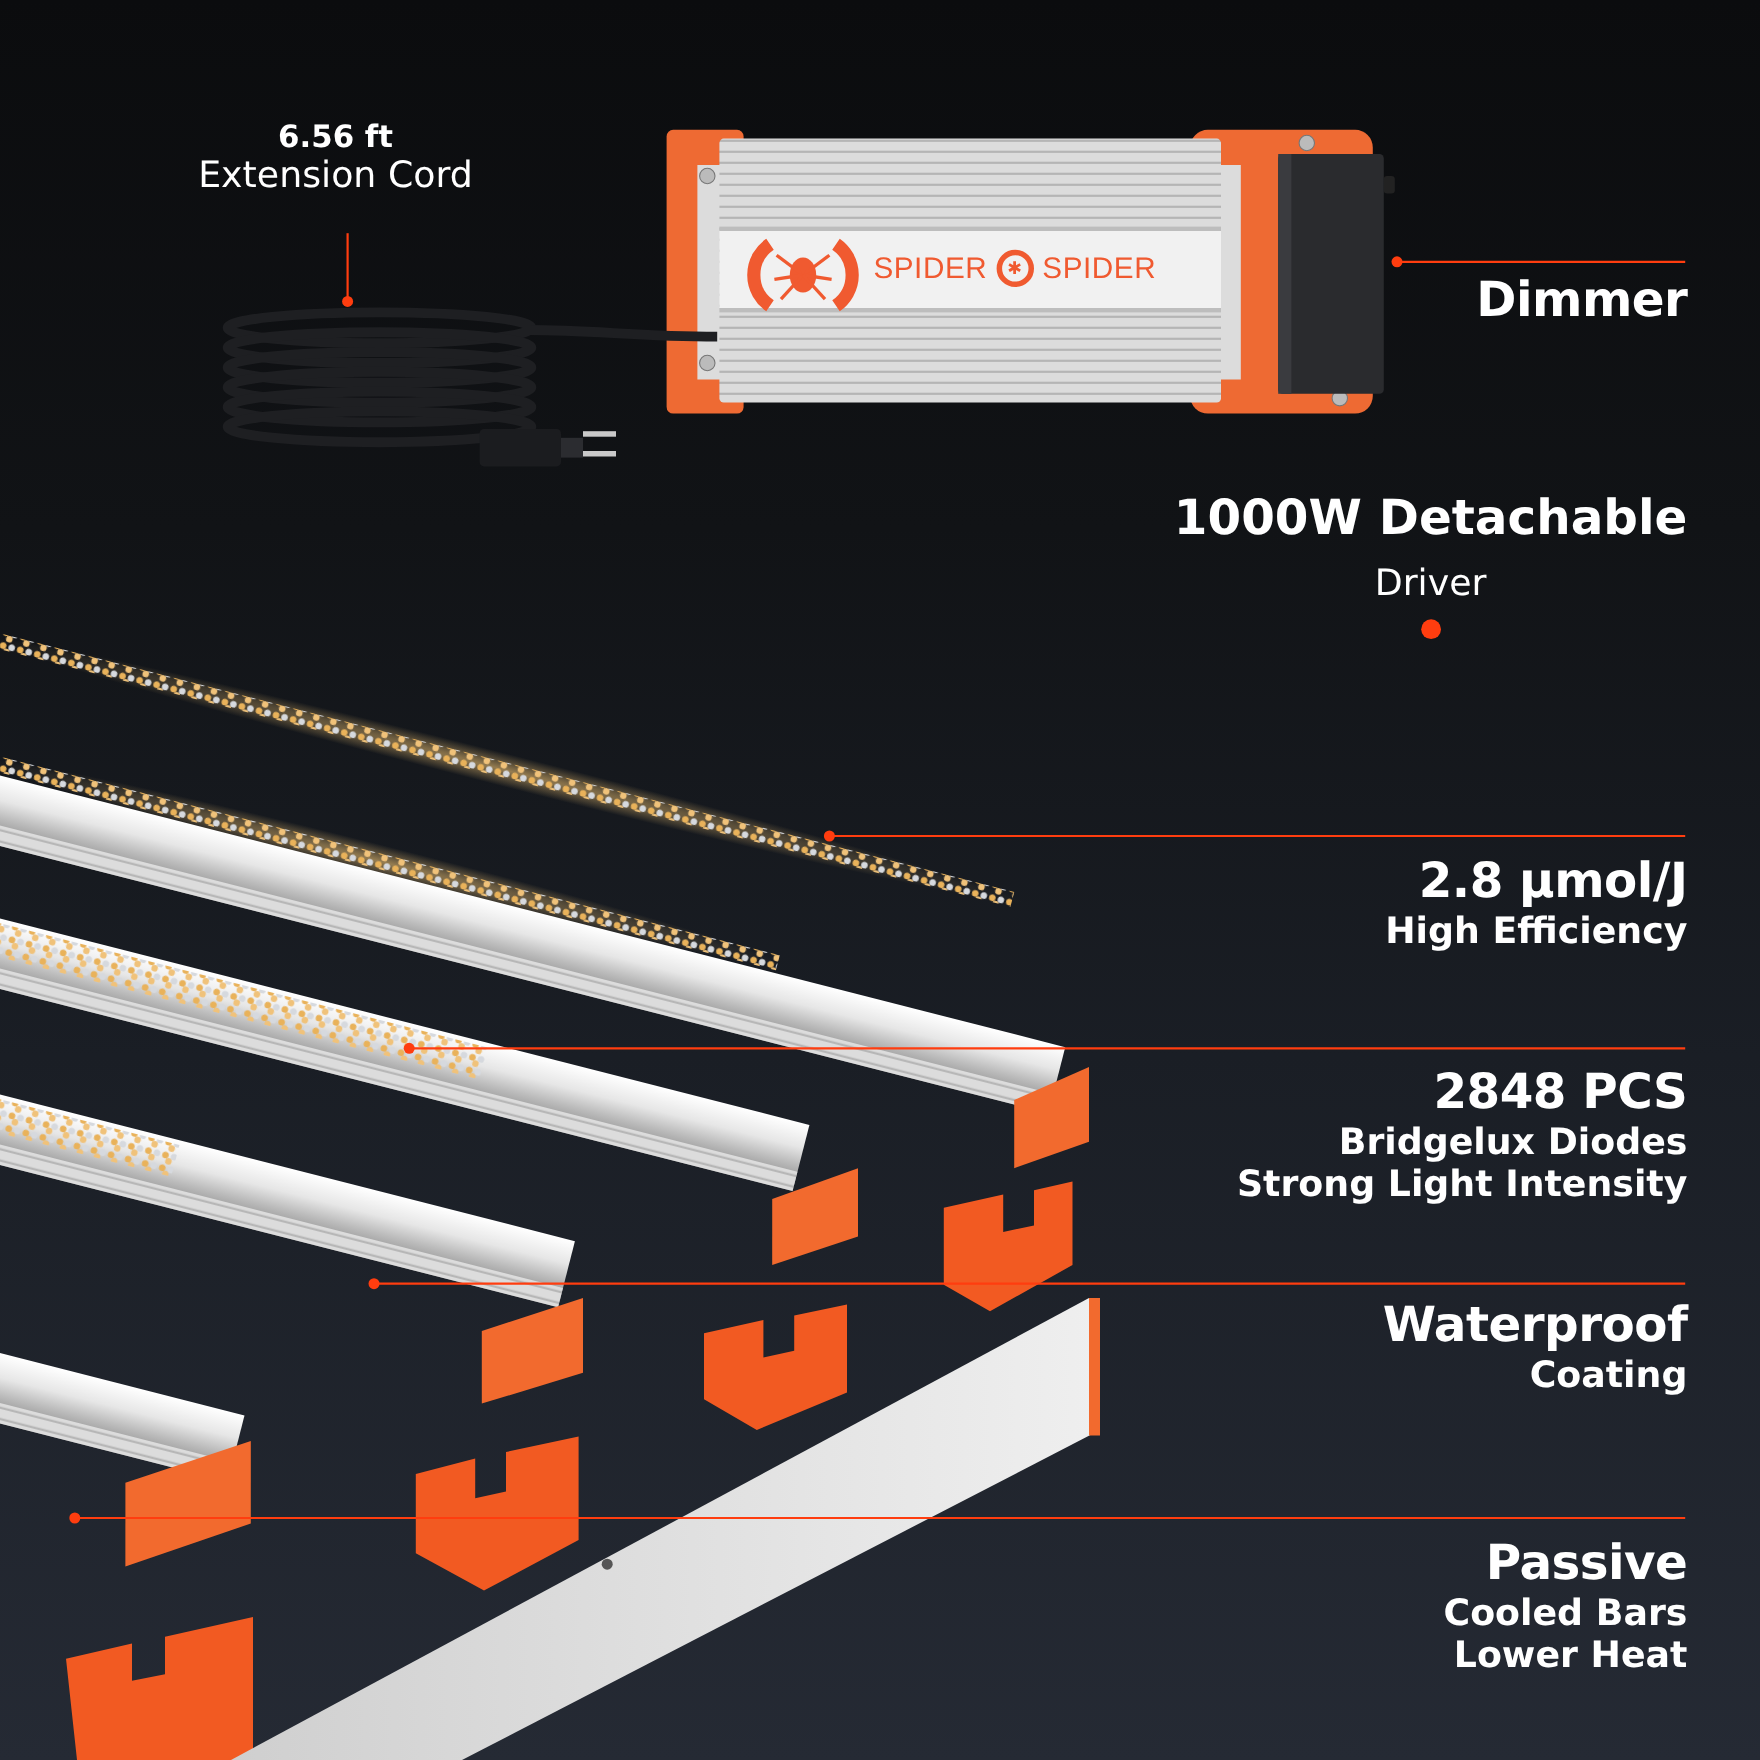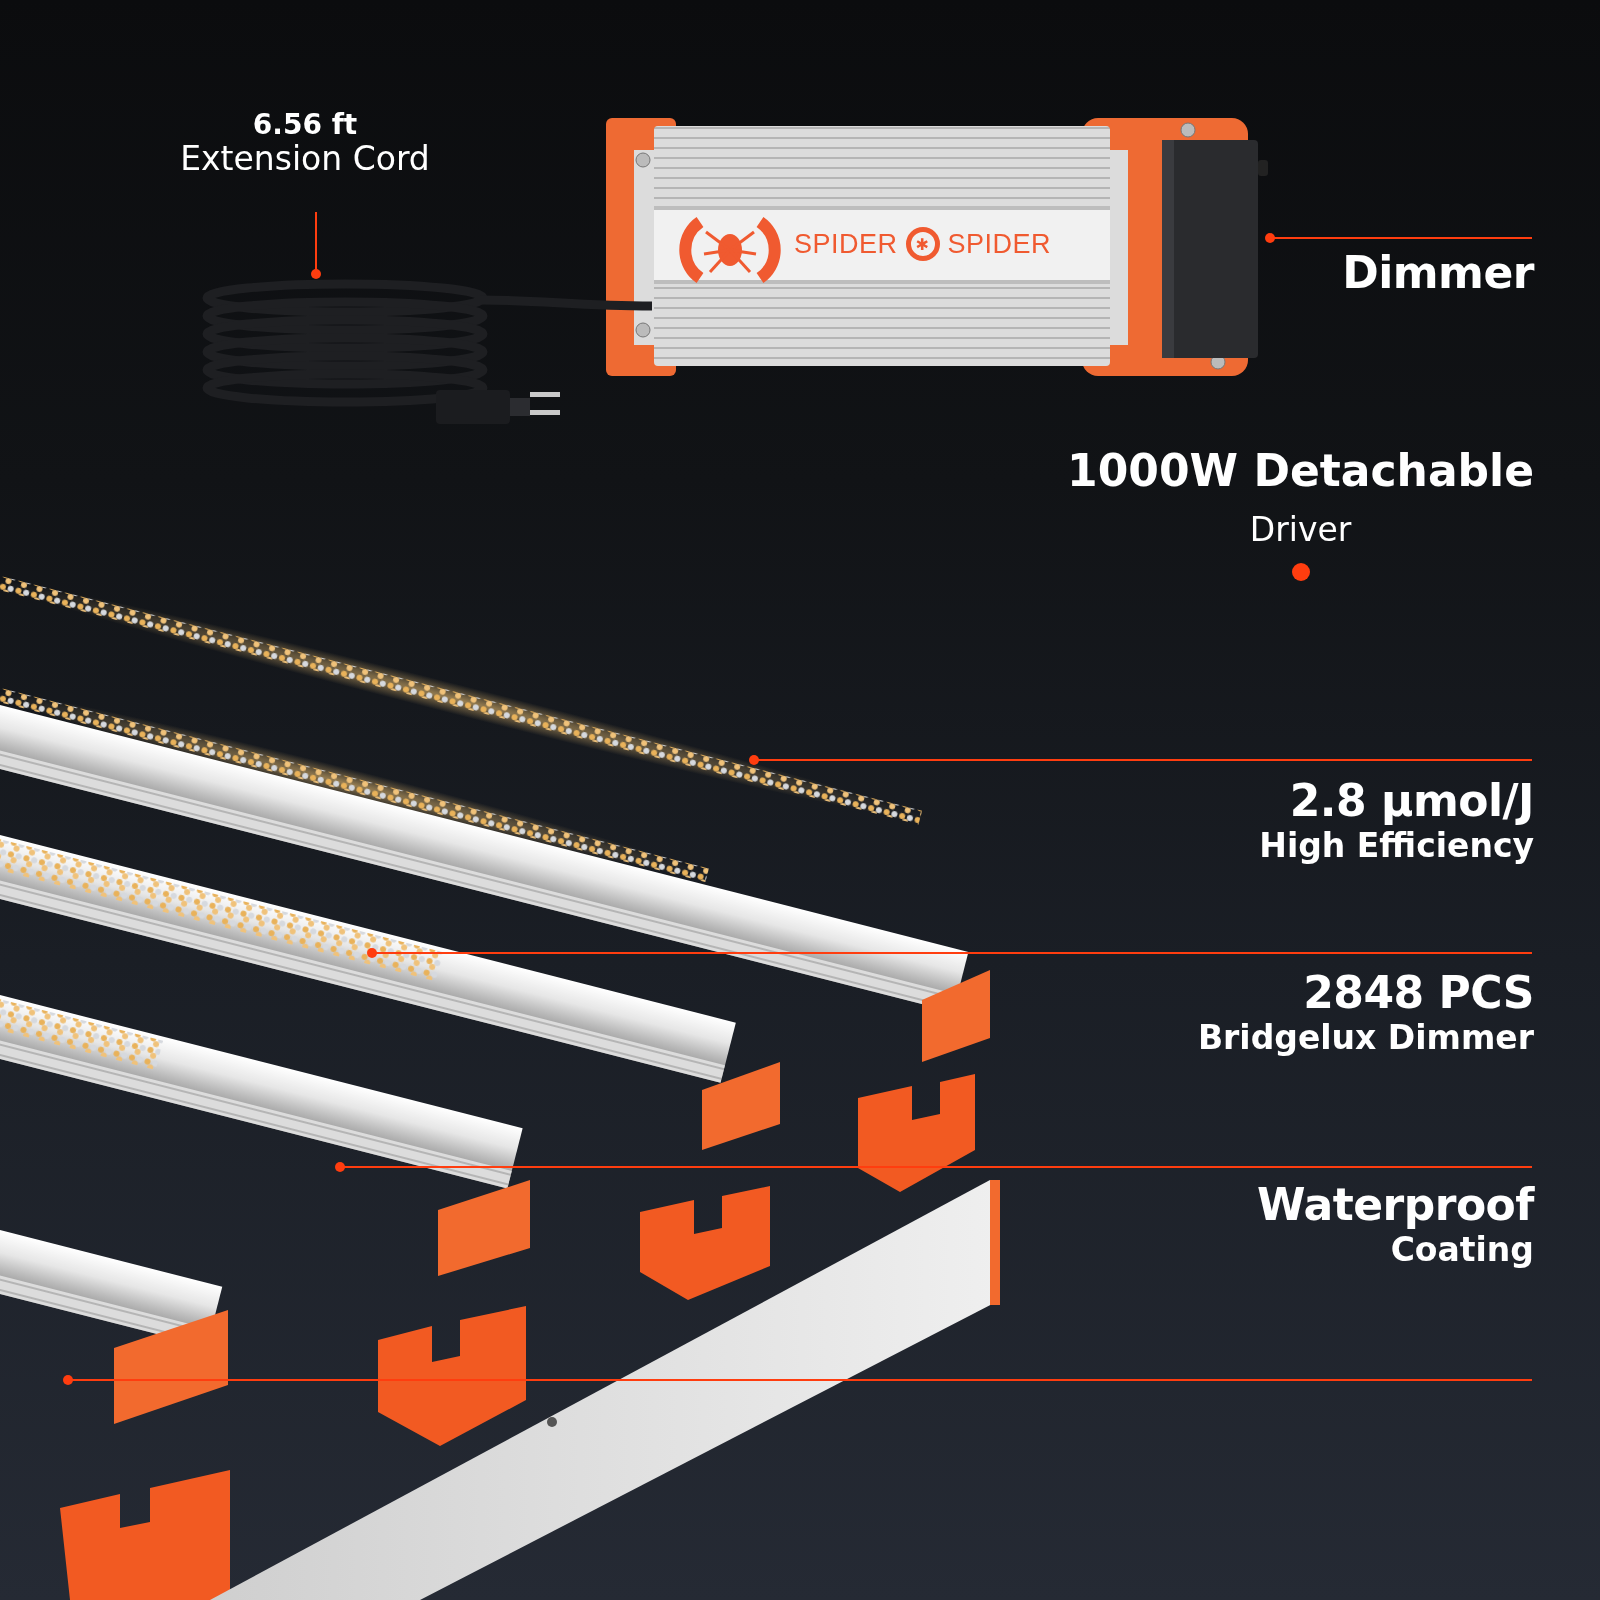--- a/index.html
+++ b/index.html
@@ -223,21 +223,27 @@
     <span class="dot"></span>
   </div>
 
   <div class="label" style="top: 776px;">
     <div class="title">2.8 µmol/J</div>
     <div class="sub">High Efficiency</div>
   </div>
 
   <div class="label" style="top: 968px;">
     <div class="title">2848 PCS</div>
-    <div class="sub">Bridgelux Dimmer</div>
+    <div class="sub">Bridgelux Diodes</div>
+    <div class="sub">Strong Light Intensity</div>
   </div>
 
   <div class="label" style="top: 1180px;">
     <div class="title">Waterproof</div>
     <div class="sub">Coating</div>
   </div>
 
+  <div class="label" style="top: 1396px;">
+    <div class="title">Passive</div>
+    <div class="sub">Cooled Bars</div>
+    <div class="sub">Lower Heat</div>
+  </div>
 </div>
 
 </body></html>

